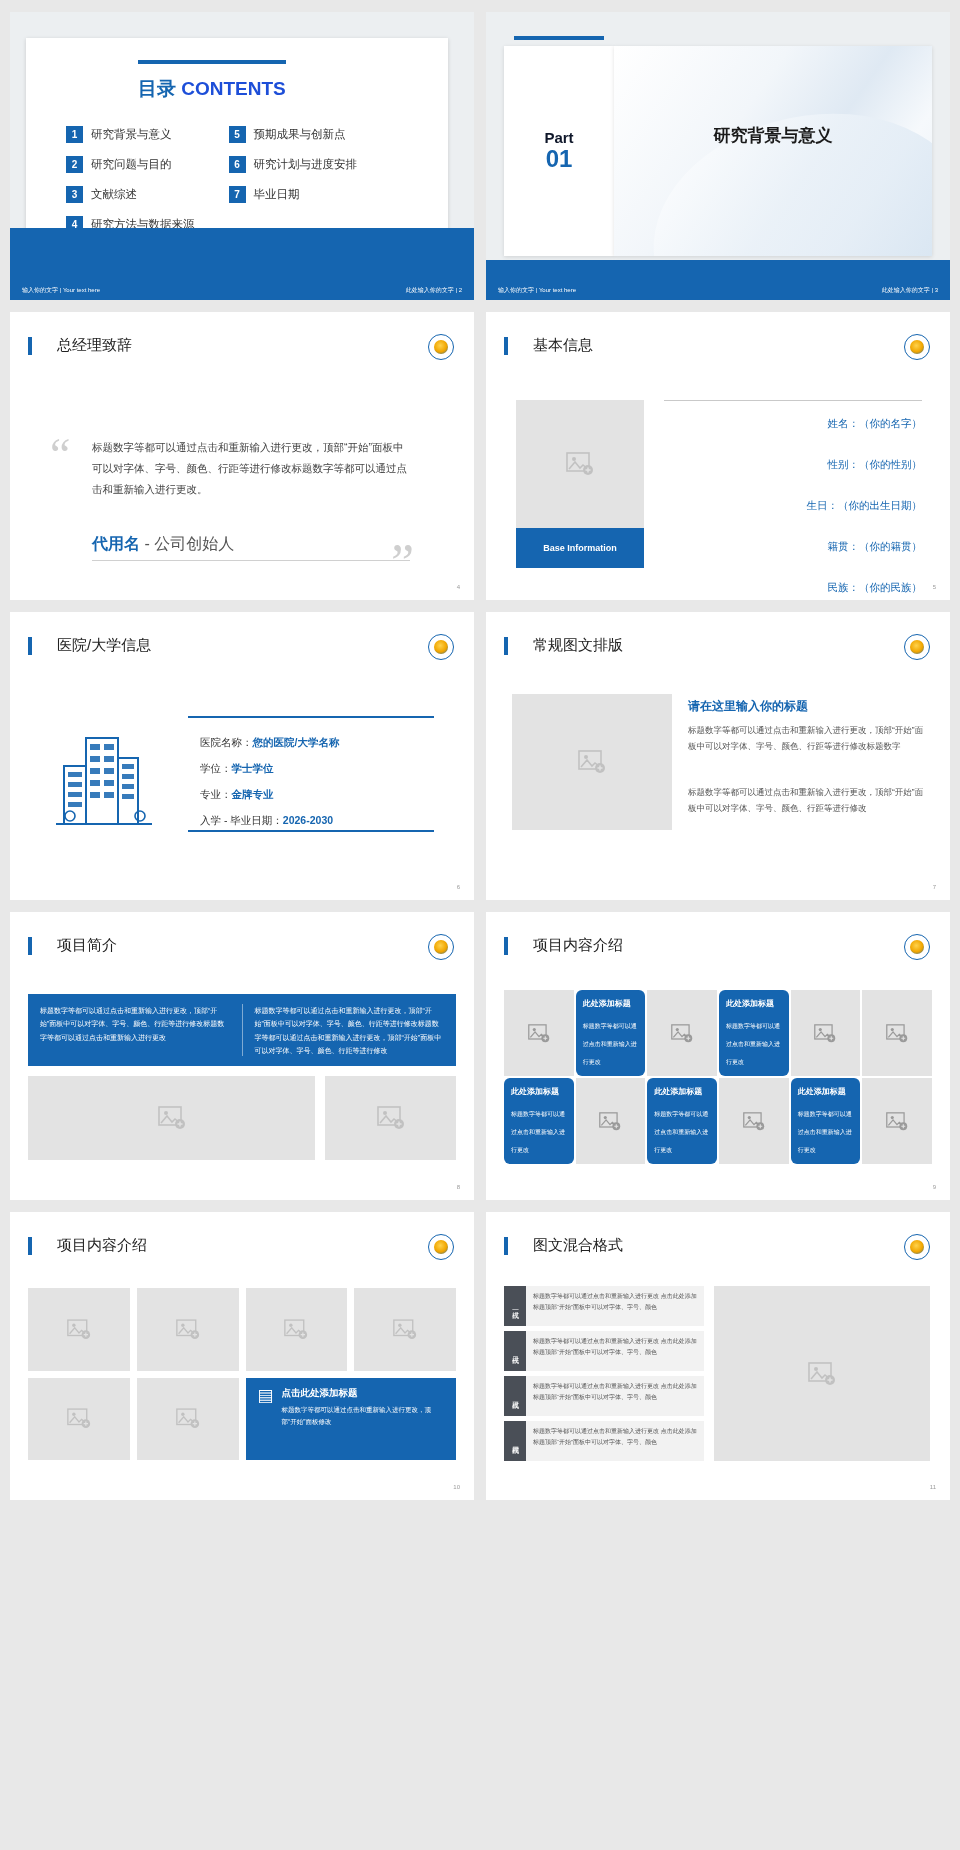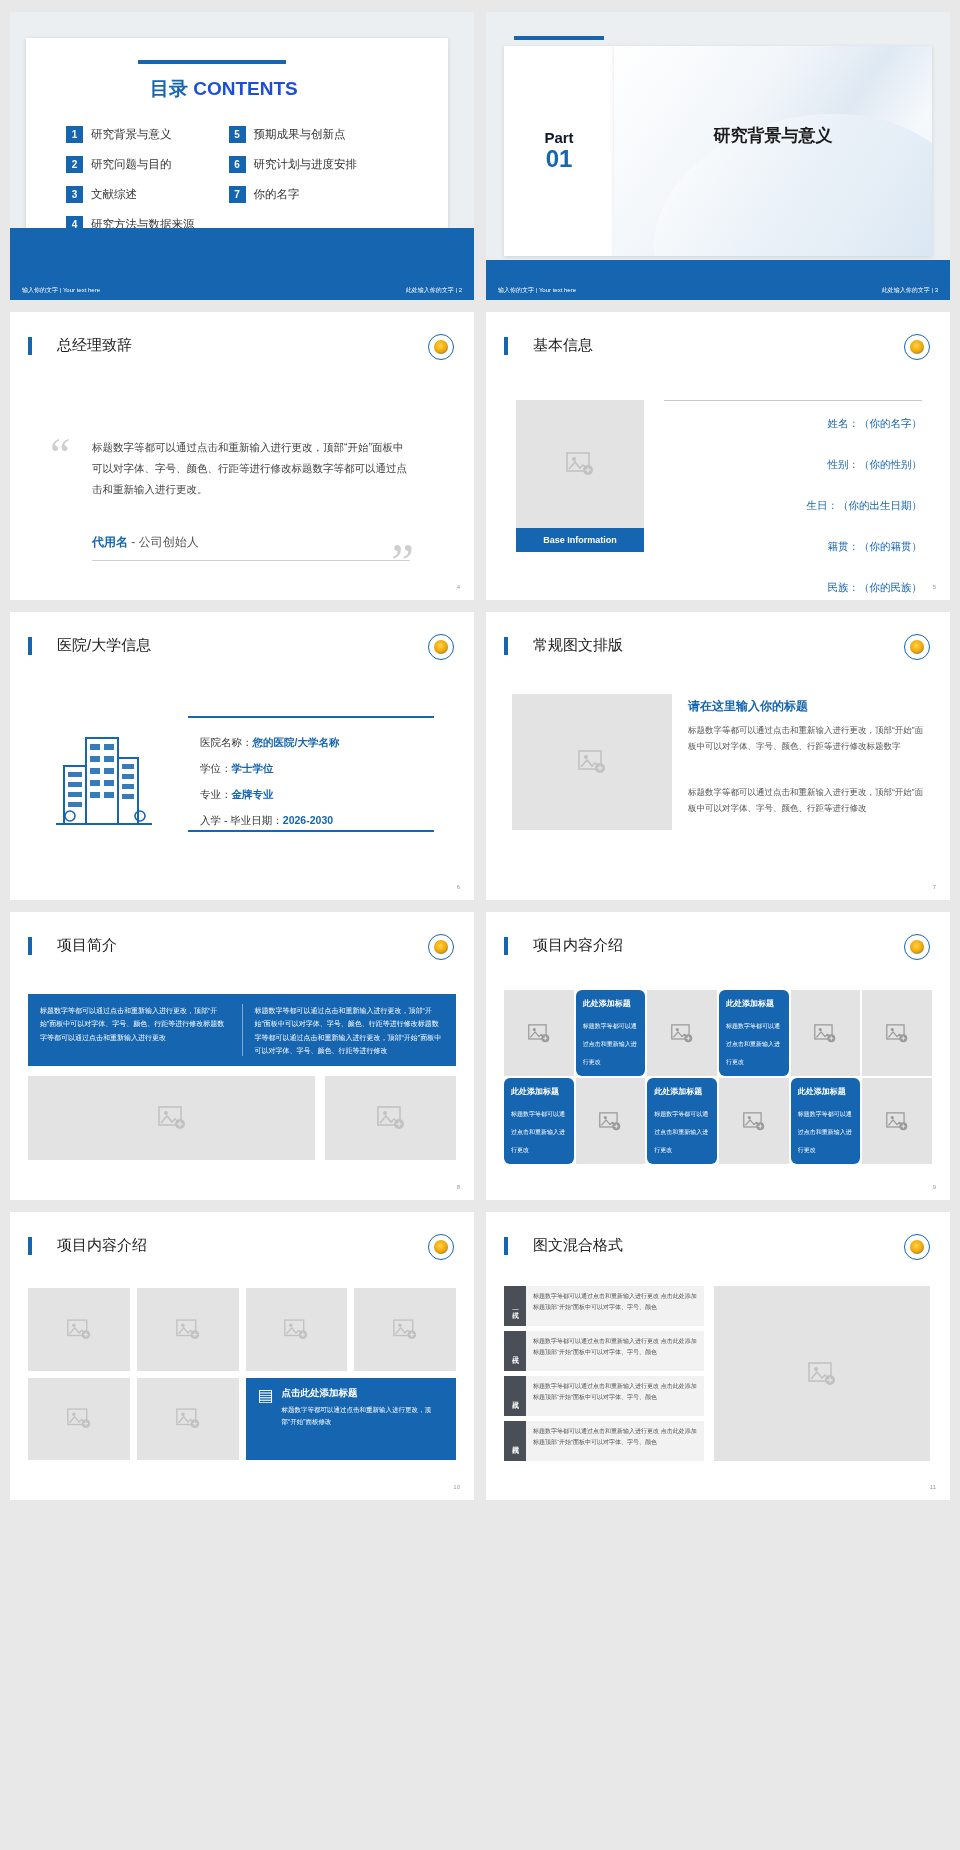--- a/index.html
+++ b/index.html
@@ -23,21 +23,21 @@
   }
   
   .s2 { background: #eceff1; }
   .s2-card {
     position: absolute; left: 16px; top: 26px; right: 26px; bottom: 44px;
     background: #fff;
     box-shadow: 0 1px 4px rgba(0,0,0,.15);
   }
   .s2-bar { position: absolute; left: 112px; top: 22px; width: 148px; height: 4px; background: #1565b0; }
   .s2-title { position: absolute; left: 112px; top: 38px; font-size: 19px; font-weight: bold; }
-  .s2-title .cn { color: #1565b0; margin-left: 12px; }
+  .s2-title .cn { color: #1565b0; }
   .s2-title .en { color: #1d4ed8; }
   .s2-list { position: absolute; left: 40px; top: 88px; right: 26px; display: flex; gap: 34px; }
   .s2-col { display: flex; flex-direction: column; gap: 13px; }
   .s2-item { display: flex; align-items: center; gap: 8px; font-size: 11.5px; color: #333; }
   .s2-num {
     width: 17px; height: 17px; background: #1565b0; color: #fff;
     font-size: 10px; font-weight: bold;
     display: flex; align-items: center; justify-content: center;
   }
   .s2-bluebottom { position: absolute; left: 0; right: 0; bottom: 0; height: 72px; background: #1565b0; }
@@ -83,32 +83,32 @@
     display: flex; align-items: center; justify-content: center;
     font-size: 5px; color: #1565b0; overflow: hidden;
   }
   .logo .inner { width: 14px; height: 14px; border-radius: 50%; background: radial-gradient(circle at 45% 40%, #ffd34d 0%, #f0a500 55%, #1565b0 100%); }
   .pnum { position: absolute; right: 14px; bottom: 10px; font-size: 6px; color: #9a9a9a; }
   
   .q-mark { position: absolute; font-family: "Liberation Serif", serif; color: #cfcfcf; font-size: 46px; line-height: 1; }
   .q-open { left: 40px; top: 120px; }
   .q-close { right: 60px; top: 225px; font-size: 52px; }
   .q-text { position: absolute; left: 82px; top: 125px; right: 64px; font-size: 10.5px; line-height: 2; color: #444; }
-  .q-by { position: absolute; left: 82px; top: 222px; font-size: 12px; }
+  .q-by { position: absolute; left: 82px; top: 222px; font-size: 16px; }
   .q-by b { color: #1565b0; }
   .q-by span { color: #555; }
   .q-rule { position: absolute; left: 82px; top: 248px; right: 64px; height: 1px; background: #d0d0d0; }
   
   .ph {
     background: #e3e3e3; display: flex; align-items: center; justify-content: center;
   }
   .ph svg { opacity: .45; }
   .s5-ph { position: absolute; left: 30px; top: 88px; width: 128px; height: 128px; }
   .s5-badge {
-    position: absolute; left: 30px; top: 216px; width: 128px; height: 24px;
+    position: absolute; left: 30px; top: 216px; width: 128px; height: 40px;
     background: #1565b0; color: #fff; font-size: 9px; font-weight: bold;
     display: flex; align-items: center; justify-content: center;
   }
   .s5-lines { position: absolute; left: 178px; right: 28px; top: 88px; }
   .s5-lines .topline, .s5-lines .botline { height: 1px; background: #c9c9c9; }
   .s5-fields { padding: 16px 0 10px 6px; display: flex; flex-direction: column; gap: 27px; align-items: flex-end; }
   .s5-fields div { font-size: 10.5px; color: #1565b0; }
   
   .s6-rule-top { position: absolute; left: 178px; right: 40px; top: 104px; height: 2px; background: #1565b0; }
   .s6-rule-bot { position: absolute; left: 178px; right: 40px; bottom: 68px; height: 2px; background: #1565b0; }
@@ -191,21 +191,21 @@
           <div class="s2-item">
               <span class="s2-num">5</span>
               <span>预期成果与创新点</span>
             </div>
           <div class="s2-item">
               <span class="s2-num">6</span>
               <span>研究计划与进度安排</span>
             </div>
           <div class="s2-item">
               <span class="s2-num">7</span>
-              <span>你的名字</span>
+              <span>毕业日期</span>
             </div>
         </div>
       </div>
     </div>
     <div class="s2-bluebottom"></div>
     <div class="s-foot">
       <span>输入你的文字 | Your text here</span>
       <span>此处输入你的文字 | 2</span>
     </div>
   </div>

